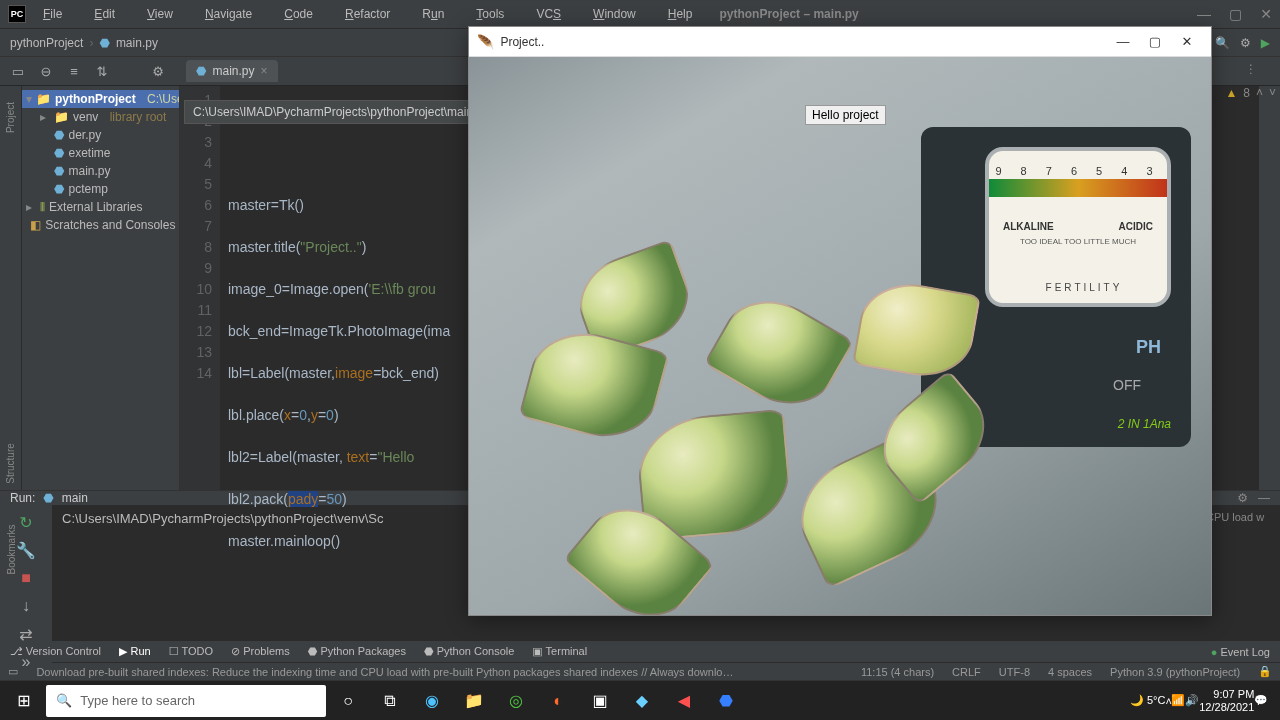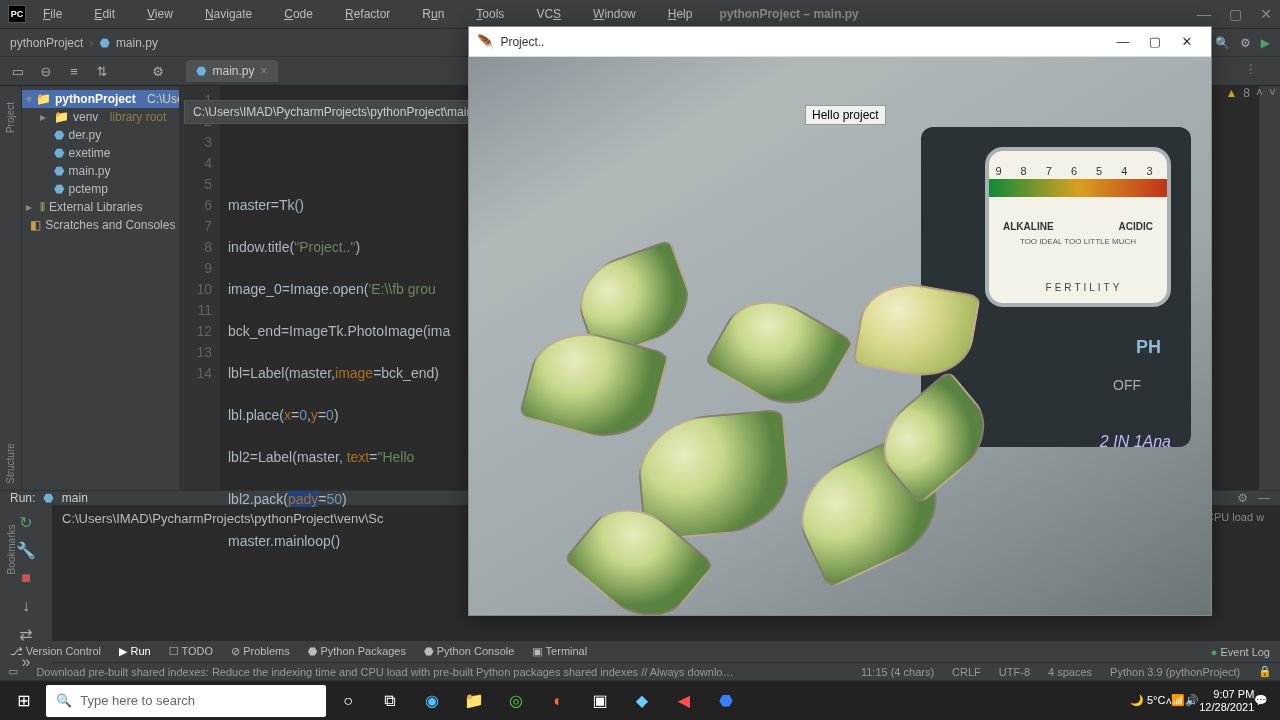--- a/index.html
+++ b/index.html
@@ -62,21 +62,21 @@
 .leaf { position:absolute; border-radius:50% 10% 50% 10%; background:radial-gradient(circle at 30% 30%, #e8ebc0 0%, #c7d88a 30%, #5a8240 70%); border:2px solid rgba(180,120,150,.5); }
 .meter { position:absolute; top:70px; right:20px; width:270px; height:320px; background:#2a3236; border-radius:12px; }
 .meter-face { position:absolute; top:20px; left:20px; right:20px; height:160px; background:#f4f2e8; border:4px solid #aab0b2; border-radius:18px; overflow:hidden;margin-left:44px; }
 .meter-arc { position:absolute; top:28px; left:50%; transform:translateX(-50%); width:180px; height:90px; border-radius:90px 90px 0 0; border-top:18px solid; border-image:linear-gradient(90deg,#0a8a3a,#d8a020,#c0301a) 1; }
 .meter-labels { position:absolute; top:70px; left:0; right:0; display:flex; justify-content:space-between; padding:0 14px; font-size:10px; font-weight:bold; color:#333; }
 .meter-nums { position:absolute; top:14px; left:0; right:0; text-align:center; font-size:11px; letter-spacing:8px; color:#333; }
 .meter-fert { position:absolute; bottom:10px; left:0; right:0; text-align:center; font-size:10px; letter-spacing:3px; color:#444;padding-left:12px; }
 .meter-ideal { position:absolute; top:86px; left:0; right:0; text-align:center; font-size:8px; color:#555; }
 .meter-ph { position:absolute; top:210px; right:30px; color:#8fb8d8; font-size:18px; font-weight:bold; }
 .meter-off { position:absolute; top:250px; right:50px; color:#aaa; font-size:14px; }
-.meter-2in1 { position:absolute; top:306px; right:20px; color:#c4b5fd; font-size:16px; font-style:italic; }
+.meter-2in1 { position:absolute; top:290px; right:20px; color:#84cc16; font-size:12px; font-style:italic; }
 .tk-bigtext { position:absolute; top:4px; left:6px; color:#ff00ff; font-family:"Courier New",monospace; font-size:34px; font-weight:bold; line-height:1.1; white-space:pre; }
 .tk-label { position:absolute; top:48px; left:336px; background:#f0f0f0; border:1px solid #999; padding:2px 6px; font-size:12px; color:#000; }
 .top-right-icons { position:absolute; top:62px; right:4px; display:flex; flex-direction:column; gap:10px; align-items:center; color:#888; font-size:12px; }
 .warn-row { display:flex; gap:6px; align-items:center; }
 .run-gear { margin-left:auto; display:flex; gap:10px; align-items:center; color:#888; }
 </style>
 </head>
 <body>
 
 <div class="titlebar">
@@ -182,21 +182,21 @@
       <div>10</div>
         <div>11</div>
         <div>12</div>
       <div>13</div>
         <div>14</div>
     </div>
     <div class="code">
 <div> </div>
 <div> </div>
 <div><span>master=Tk()</span></div>
-<div><span>indow.title(</span><span class="str">"Project.."</span><span>)</span></div>
+<div><span>master.title(</span><span class="str">"Project.."</span><span>)</span></div>
 <div><span>image_0=Image.open(</span><span class="str">'E:\\fb grou</span></div>
 <div><span>bck_end=ImageTk.PhotoImage(ima</span></div>
 <div><span>lbl=Label(master,</span><span class="param">image</span><span>=bck_end)</span></div>
 <div><span>lbl.place(</span><span class="param">x</span><span>=</span><span class="num">0</span><span>,</span><span class="param">y</span><span>=</span><span class="num">0</span><span>)</span></div>
 <div><span>lbl2=Label(master, </span><span class="param">text</span><span>=</span><span class="str">"Hello</span></div>
 <div><span>lbl2.pack(</span><span class="param sel-word">pady</span><span>=</span><span class="num">50</span><span>)</span></div>
 <div><span>master.mainloop()</span></div>
     </div>
     <div class="tooltip">C:\Users\IMAD\PycharmProjects\pythonProject\main.py</div>
   </div>

